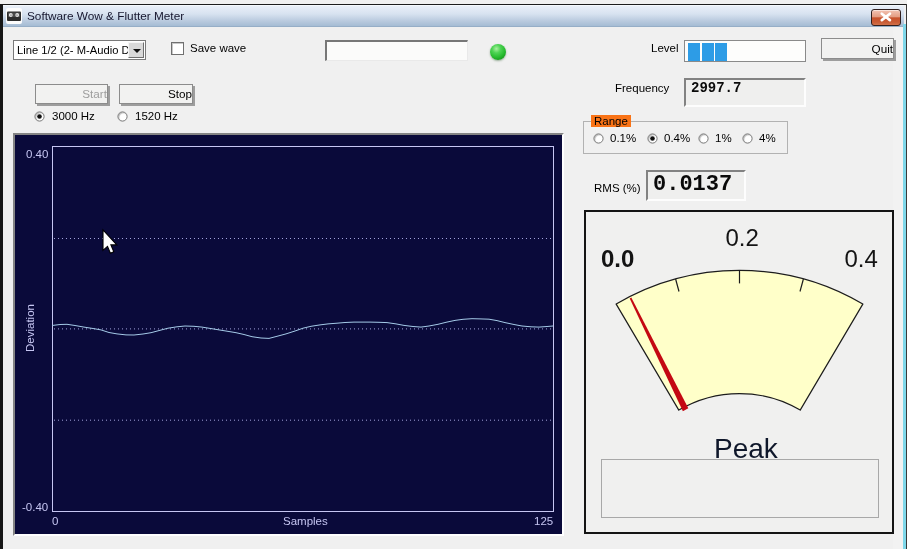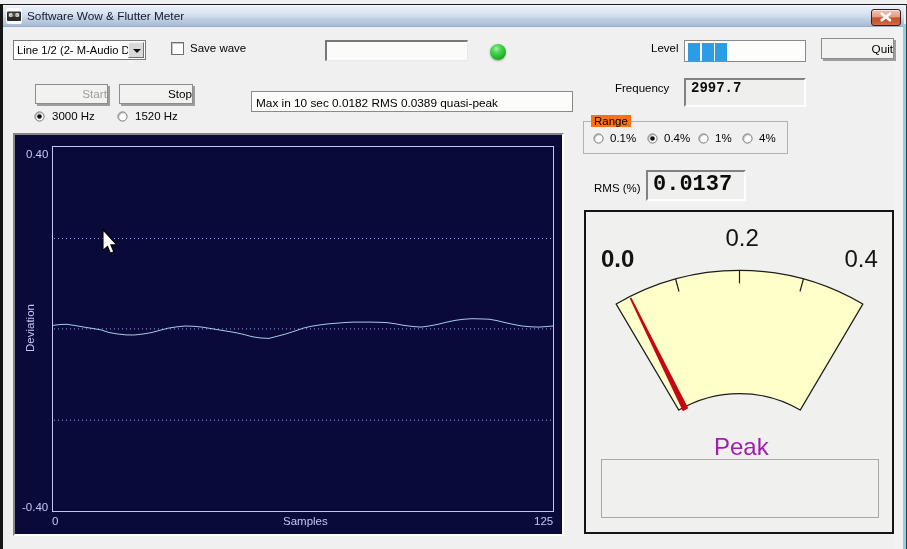--- a/index.html
+++ b/index.html
@@ -91,21 +91,21 @@
 #chart { left:13px; top:129px; width:551px; height:403px; background:#0a0a3a;
   border-top:2px solid #848484; border-left:2px solid #848484;
   border-bottom:2px solid #ffffff; border-right:2px solid #ffffff; }
 
 
 #meter { left:584px; top:206px; width:310px; height:324px; border:2px solid #141414; background:#f0f0ef; }
 .scale { position:absolute; font-size:24px; color:#141414; }
 #s00 { left:601px; top:241px;font-weight:bold; }
 #s02 { left:725.5px; top:220px; }
 #s04 { left:844.5px; top:241px; }
-#peak { left:714px; top:429px; font-size:24px; color:#a21caf; }
+#peak { left:714px; top:429px; font-size:28px; color:#0f172a; }
 #peakbox { left:601px; top:455px; width:278px; height:59px; border:1px solid #a8a8a8; background:#f0f0ef; }
 #peakval { left:604px; top:482px; width:278px; text-align:center; font-size:24px; color:#000; }
 </style>
 </head>
 <body>
 <div id="win">
   <div class="abs" id="titlebar"></div>
   <div class="abs" id="topline"></div>
   <div class="abs" id="appicon">
     <svg width="16" height="16" viewBox="0 0 16 16">
@@ -145,23 +145,20 @@
   <div class="abs lbl" id="levellbl">Level</div>
   <div class="abs" id="progress">
       <i style="left:3px"></i>
       <i style="left:16.5px"></i>
       <i style="left:30px"></i>
     </div>
   <div class="abs btn" id="quit">Quit</div>
 
   <div class="abs btn" id="start">Start</div>
   <div class="abs btn" id="stop">Stop</div>
-  <div class="abs" id="status">
-      <span>Max in 10 sec 0.0182 RMS 0.0389 quasi-peak</span>
-    </div>
   <div class="abs radio sel" id="r3000"></div>
     <div class="abs lbl" id="l3000">3000 Hz</div>
   <div class="abs radio" id="r3150"></div>
     <div class="abs lbl" id="l3150">1520 Hz</div>
 
   <div class="abs lbl" id="freqlbl">Frequency</div>
   <div class="abs sunk2" id="freqbox"></div>
   <div class="abs mono" id="freqval">2997.7</div>
   <div class="abs" id="rangebox"></div>
   <div class="abs lbl" id="rangelbl">Range</div>

